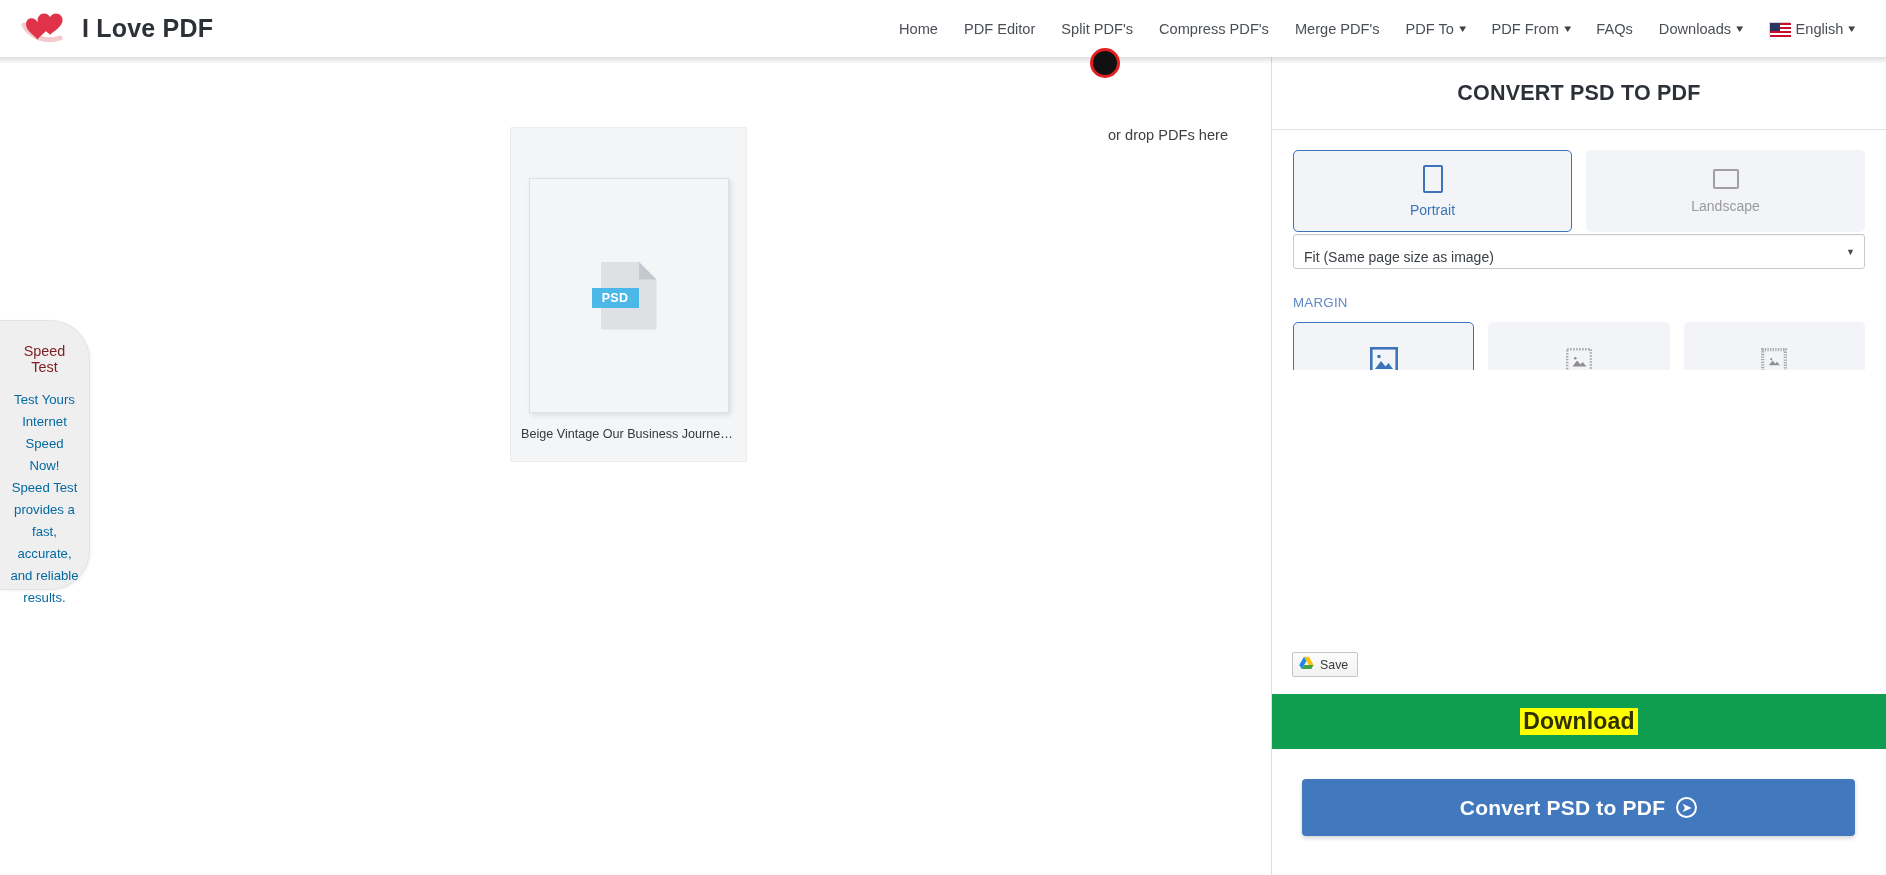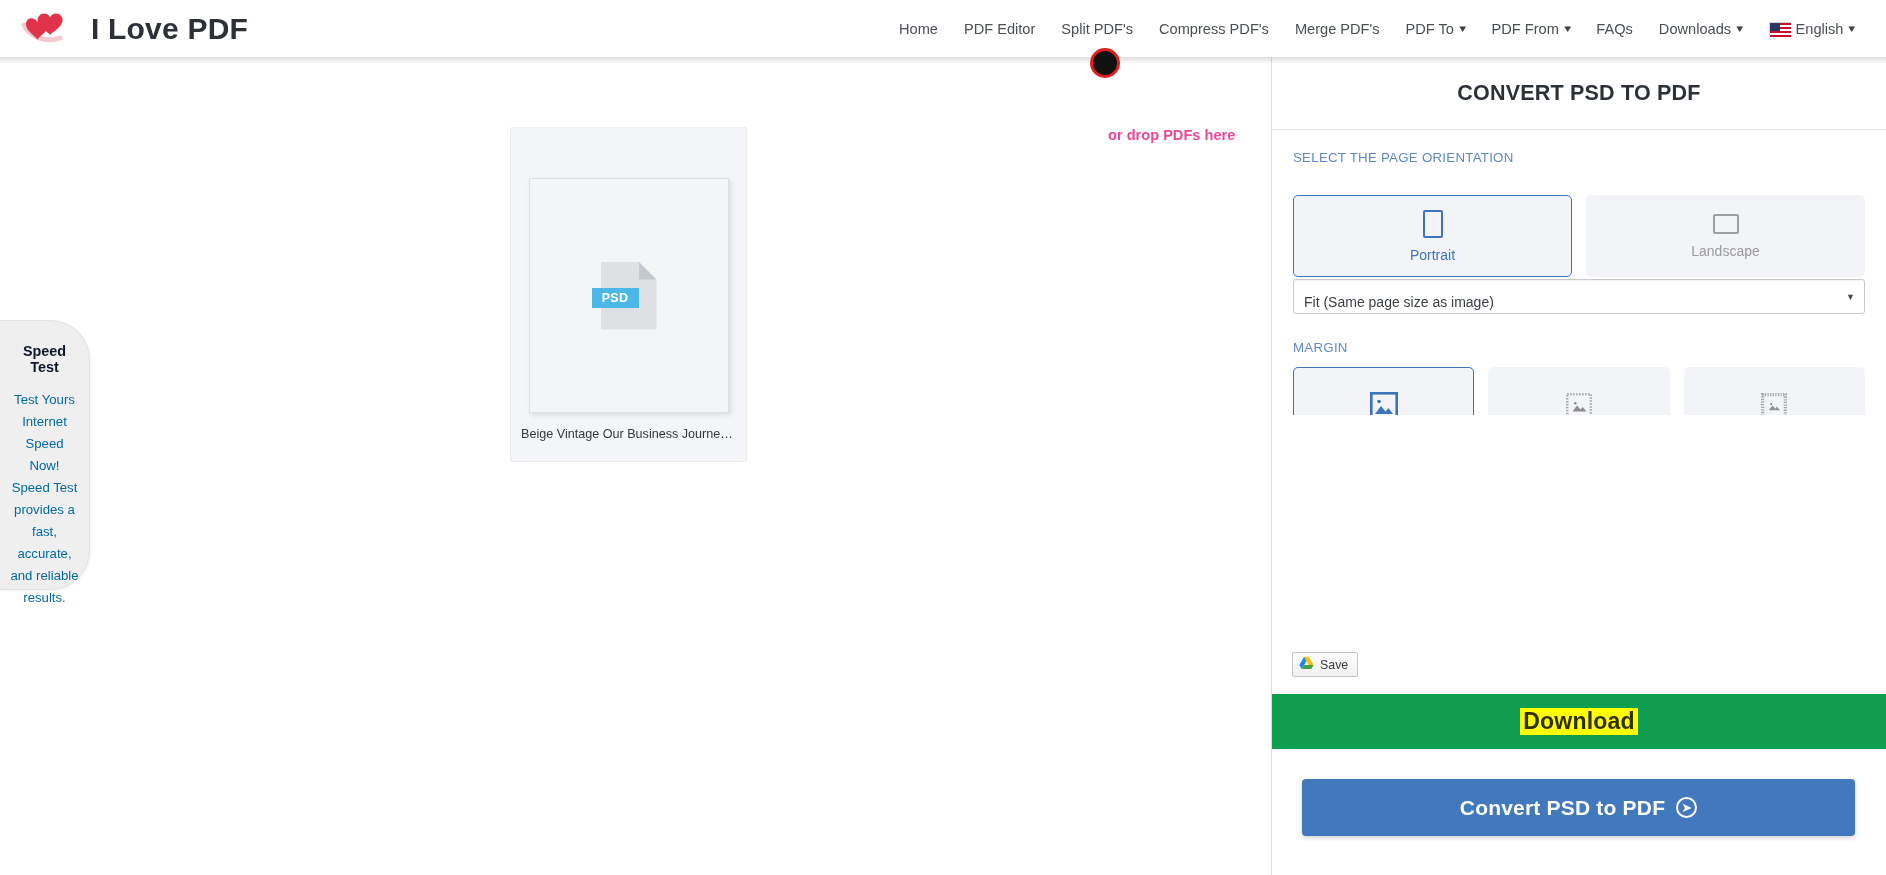--- a/index.html
+++ b/index.html
@@ -20,38 +20,38 @@
     background: #ffffff; display: flex; align-items: center; z-index: 40;
   }
   .header::after {
     content: ""; position: absolute; left: 0; right: 0; bottom: -7px; height: 7px;
     background: linear-gradient(to bottom, rgba(0,0,0,0.13), rgba(0,0,0,0));
     pointer-events: none;
   }
   .brand { display: flex; align-items: center; margin-left: 20px; gap: 10px; }
   .brand-logo { width: 52px; height: 44px; position: relative; display:block; }
   .brand-name {
-    font-size: 30px; font-weight: bold; letter-spacing: .2px; color: #2b3137;
-    font-family: "Liberation Sans", sans-serif; white-space: nowrap; margin-left: 9px;
+    font-size: 25px; font-weight: bold; letter-spacing: .2px; color: #2b3137;
+    font-family: "Liberation Sans", sans-serif; white-space: nowrap;
   }
   .nav { margin-left: auto; margin-right: 18px; display: flex; align-items: center; gap: 0; }
   .nav-item {
     font-size: 14.6px; color: #4a4f55; padding: 6px 13px; white-space: nowrap;
     display: flex; align-items: center; gap: 6px; cursor: pointer; text-decoration:none;
   }
   .caret { display:inline-block; font-size: 11px; line-height:1; transform: scaleX(1.25); color:#3d4349; }
   .flag { width: 21px; height: 14px; display:inline-block; vertical-align: middle; border:1px solid #d5d5d5;}
 
   
   .main-area {
     position: absolute; top: 57px; left: 0; width: 1271px; height: 818px;
     background: #ffffff; overflow: hidden;
   }
   .drop-hint {
-    position: absolute; left: 1108px; top: 70px; font-size: 14.6px; color: #ec4899; white-space: nowrap; font-weight: bold;
+    position: absolute; left: 1108px; top: 70px; font-size: 14.6px; color: #404040; white-space: nowrap;
   }
 
   
   .file-card {
     position: absolute; left: 510px; top: 70px; width: 237px; height: 335px;
     background: #f4f5f7; border: 1px solid #ececee; border-radius: 2px;
     display: flex; flex-direction: column; align-items: center; cursor: pointer;
   }
   .file-thumb {
     margin-top: 50px; width: 200px; height: 235px; background: #f4f5f7;
@@ -78,21 +78,21 @@
   }
 
   
   .ad-widget {
     position: absolute; left: 0; top: 263px; width: 90px; height: 270px;
     background: #efefef; border: 1px solid #e3e3e3; border-left: none;
     border-top-right-radius: 40px; border-bottom-right-radius: 40px;
     display:flex; flex-direction: column; align-items:center; padding: 22px 9px 0 9px;
     box-shadow: 1px 1px 3px rgba(0,0,0,.06);
   }
-  .ad-title { font-size: 14.4px; font-weight: bold; color:#0f172a; text-align:center; }
+  .ad-title { font-size: 14.4px; font-weight: normal; color:#7f1d1d; text-align:center; }
   .ad-body {
     margin-top: 14px; font-size: 13.2px; line-height: 22px; color:#0369a1; text-align:center;
   }
 
   
   .side-panel {
     position: absolute; top: 57px; left: 1271px; width: 615px; height: 818px;
     background: #ffffff; border-left: 1px solid #dedede;
   }
   .panel-title {
@@ -101,21 +101,21 @@
     border-bottom: 1px solid #e4e4e4;
   }
   .panel-body { padding: 20px 21px 0 21px; position: relative; }
   .field-label {
     font-size: 13.3px; color: #5f88c4; letter-spacing: .25px; margin-bottom: 12px;
   }
   .opt-row { display: flex; gap: 14px; }
   .opt-card {
     flex: 1; height: 82px; border-radius: 5px; display:flex; flex-direction:column;
     align-items:center; justify-content:center; gap: 9px; cursor:pointer;
-    background: #f2f4f8; border: 1px solid transparent; margin-top: 18px;
+    background: #f2f4f8; border: 1px solid transparent;
   }
   .opt-card.selected { border: 1px solid #3c74b9; background:#f2f4f8; }
   .opt-label { font-size: 14px; color: #9a9a9a; }
   .opt-card.selected .opt-label { color: #3c74b9; }
   .ico-portrait { width: 20px; height: 28px; border: 2.6px solid #3c74b9; border-radius: 2px; }
   .ico-landscape { width: 26px; height: 20px; border: 2.6px solid #a0a0a0; border-radius: 2px; }
 
   .select-wrap { position: relative; margin-top: 2px; }
   .select-box {
     width: 100%; height: 35px; border: 1px solid #c9c9c9; border-radius: 3px;
@@ -256,21 +256,20 @@
       <div class="ad-title">Speed Test</div>
       <div class="ad-body">Test Yours Internet Speed Now! Speed Test provides a fast, accurate, and reliable results.</div>
     </div>
   </div>
 
   <div class="side-panel">
     <div class="panel-title">CONVERT PSD TO PDF</div>
 
     <div class="panel-body">
 
-      <div class="field-label">SELECT THE PAGE ORIENTATION</div>
       <div class="opt-row">
         <div class="opt-card selected">
           <div class="ico-portrait"></div>
           <div class="opt-label">Portrait</div>
         </div>
         <div class="opt-card">
           <div class="ico-landscape"></div>
           <div class="opt-label">Landscape</div>
         </div>
       </div>

